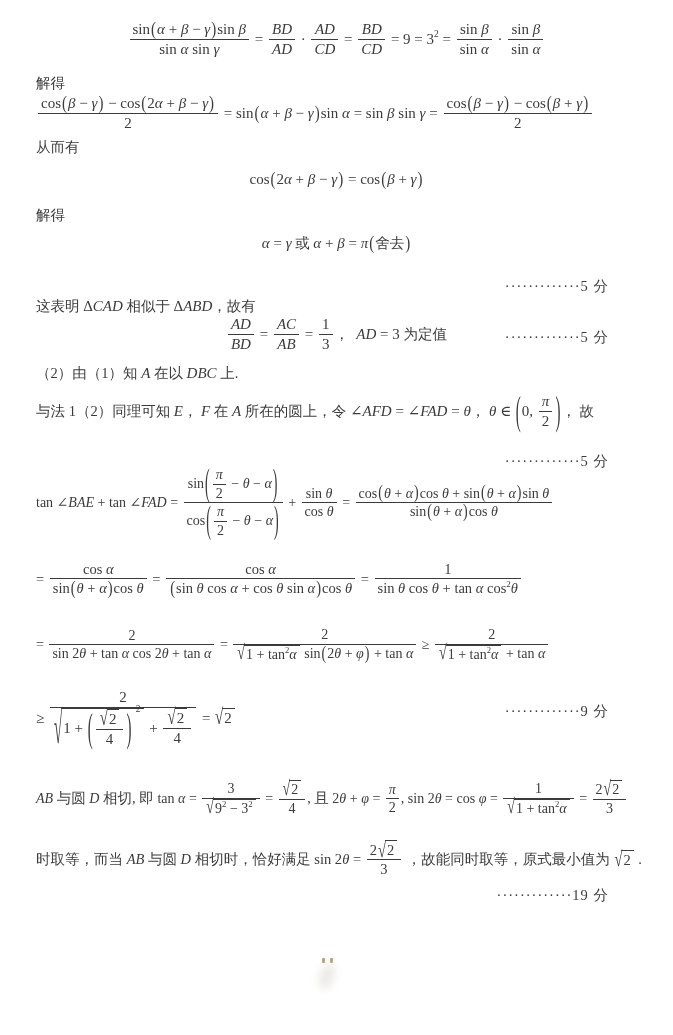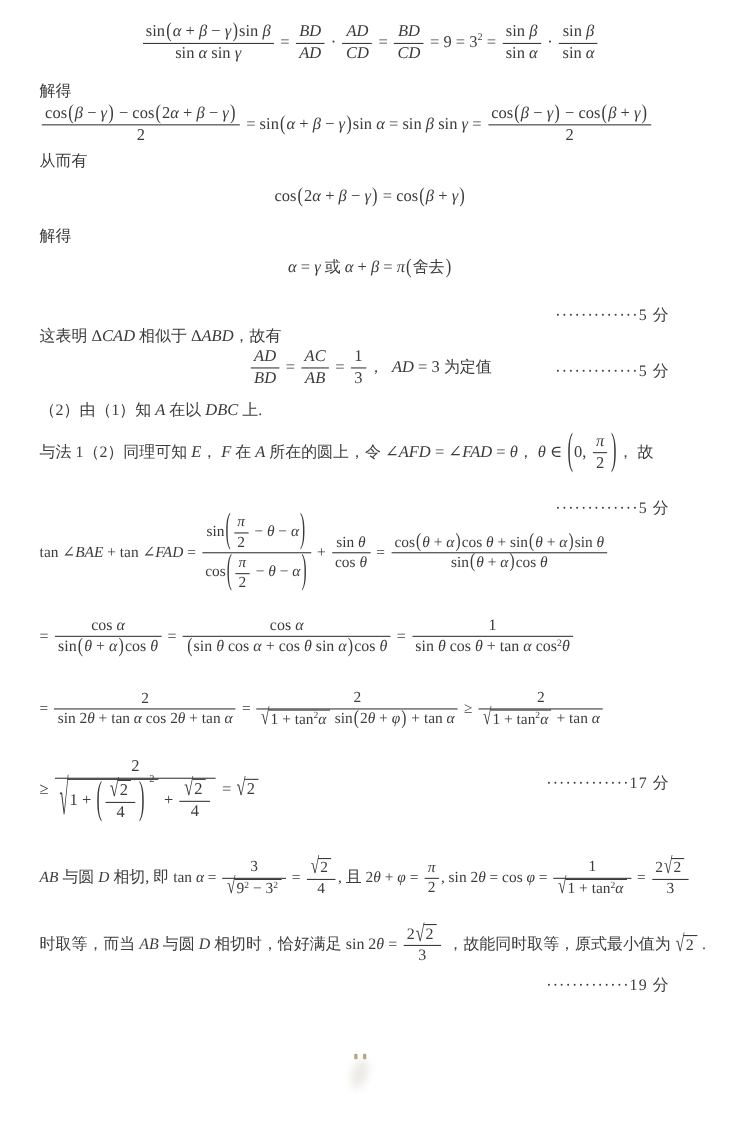--- a/index.html
+++ b/index.html
@@ -50,21 +50,21 @@
 <div class="line left" style="top:297px"><span class="row"><span class="cn">这表明 </span><span class="r">Δ</span><span class="i">CAD</span><span class="cn"> 相似于 </span><span class="r">Δ</span><span class="i">ABD</span><span class="cn">，故有</span></span></div>
 <div class="line center" style="top:315px"><span class="row"><span class="frac"><span class="row num"><span class="i">AD</span></span><span class="row den"><span class="i">BD</span></span></span><span class="r"> = </span><span class="frac"><span class="row num"><span class="i">AC</span></span><span class="row den"><span class="i">AB</span></span></span><span class="r"> = </span><span class="frac"><span class="row num"><span class="r">1</span></span><span class="row den"><span class="r">3</span></span></span><span class="cn">，  </span><span class="i">AD</span><span class="r"> = 3 </span><span class="cn">为定值</span></span></div>
 <div class="mark" style="top:328px">·············5 分</div>
 <div class="line left" style="top:364px"><span class="row"><span class="cn">（2）由（1）知 </span><span class="i">A</span><span class="cn"> 在以 </span><span class="i">D</span><span class="i">BC</span><span class="cn"> 上.</span></span></div>
 <div class="line left" style="top:392px"><span class="row"><span class="cn">与法 1（2）同理可知 </span><span class="i">E</span><span class="cn">， </span><span class="i">F</span><span class="cn"> 在 </span><span class="i">A</span><span class="cn"> 所在的圆上，令 </span><span class="r">∠</span><span class="i">AFD</span><span class="r"> = ∠</span><span class="i">FAD</span><span class="r"> = </span><span class="i">θ</span><span class="cn">， </span><span class="i">θ</span><span class="r"> ∈ </span><span class="grp"><span class="paren" style="transform: scaleY(2.66933);">(</span><span class="row grp-c"><span class="r">0, </span><span class="frac"><span class="row num"><span class="i">π</span></span><span class="row den"><span class="r">2</span></span></span></span><span class="paren" style="transform: scaleY(2.66933);">)</span></span><span class="cn">， 故</span></span></div>
 <div class="mark" style="top:452px">·············5 分</div>
 <div class="line left" style="top:466px;font-size:14px"><span class="row"><span class="r">tan ∠</span><span class="i">BAE</span><span class="r"> + tan ∠</span><span class="i">FAD</span><span class="r"> = </span><span class="frac"><span class="row num"><span class="r">sin</span><span class="grp"><span class="paren" style="transform: scaleY(2.67429);">(</span><span class="row grp-c"><span class="frac"><span class="row num"><span class="i">π</span></span><span class="row den"><span class="r">2</span></span></span><span class="r"> − </span><span class="i">θ</span><span class="r"> − </span><span class="i">α</span></span><span class="paren" style="transform: scaleY(2.67429);">)</span></span></span><span class="row den"><span class="r">cos</span><span class="grp"><span class="paren" style="transform: scaleY(2.67429);">(</span><span class="row grp-c"><span class="frac"><span class="row num"><span class="i">π</span></span><span class="row den"><span class="r">2</span></span></span><span class="r"> − </span><span class="i">θ</span><span class="r"> − </span><span class="i">α</span></span><span class="paren" style="transform: scaleY(2.67429);">)</span></span></span></span><span class="r"> + </span><span class="frac"><span class="row num"><span class="r">sin </span><span class="i">θ</span></span><span class="row den"><span class="r">cos </span><span class="i">θ</span></span></span><span class="r"> = </span><span class="frac"><span class="row num"><span class="r">cos</span><span class="grp"><span class="paren" style="transform: scaleY(1.3);">(</span><span class="row grp-c"><span class="i">θ</span><span class="r"> + </span><span class="i">α</span></span><span class="paren" style="transform: scaleY(1.3);">)</span></span><span class="r">cos </span><span class="i">θ</span><span class="r"> + sin</span><span class="grp"><span class="paren" style="transform: scaleY(1.3);">(</span><span class="row grp-c"><span class="i">θ</span><span class="r"> + </span><span class="i">α</span></span><span class="paren" style="transform: scaleY(1.3);">)</span></span><span class="r">sin </span><span class="i">θ</span></span><span class="row den"><span class="r">sin</span><span class="grp"><span class="paren" style="transform: scaleY(1.3);">(</span><span class="row grp-c"><span class="i">θ</span><span class="r"> + </span><span class="i">α</span></span><span class="paren" style="transform: scaleY(1.3);">)</span></span><span class="r">cos </span><span class="i">θ</span></span></span></span></div>
 <div class="line left" style="top:560px;font-size:14.5px"><span class="row"><span class="r">= </span><span class="frac"><span class="row num"><span class="r">cos </span><span class="i">α</span></span><span class="row den"><span class="r">sin</span><span class="grp"><span class="paren" style="transform: scaleY(1.3);">(</span><span class="row grp-c"><span class="i">θ</span><span class="r"> + </span><span class="i">α</span></span><span class="paren" style="transform: scaleY(1.3);">)</span></span><span class="r">cos </span><span class="i">θ</span></span></span><span class="r"> = </span><span class="frac"><span class="row num"><span class="r">cos </span><span class="i">α</span></span><span class="row den"><span class="grp"><span class="paren" style="transform: scaleY(1.3);">(</span><span class="row grp-c"><span class="r">sin </span><span class="i">θ</span><span class="r"> cos </span><span class="i">α</span><span class="r"> + cos </span><span class="i">θ</span><span class="r"> sin </span><span class="i">α</span></span><span class="paren" style="transform: scaleY(1.3);">)</span></span><span class="r">cos </span><span class="i">θ</span></span></span><span class="r"> = </span><span class="frac"><span class="row num"><span class="r">1</span></span><span class="row den"><span class="r">sin </span><span class="i">θ</span><span class="r"> cos </span><span class="i">θ</span><span class="r"> + tan </span><span class="i">α</span><span class="r"> cos</span><span class="sup">2</span><span class="i">θ</span></span></span></span></div>
 <div class="line left" style="top:626px;font-size:14px"><span class="row"><span class="r">= </span><span class="frac"><span class="row num"><span class="r">2</span></span><span class="row den"><span class="r">sin 2</span><span class="i">θ</span><span class="r"> + tan </span><span class="i">α</span><span class="r"> cos 2</span><span class="i">θ</span><span class="r"> + tan </span><span class="i">α</span></span></span><span class="r"> = </span><span class="frac"><span class="row num"><span class="r">2</span></span><span class="row den"><span class="sqrt"><span class="rad" style="transform: scaleY(1.46825);">√</span><span class="row bod"><span class="r">1 + tan</span><span class="sup">2</span><span class="i">α</span></span></span><span class="r"> sin</span><span class="grp"><span class="paren" style="transform: scaleY(1.3);">(</span><span class="row grp-c"><span class="r">2</span><span class="i">θ</span><span class="r"> + </span><span class="i">φ</span></span><span class="paren" style="transform: scaleY(1.3);">)</span></span><span class="r"> + tan </span><span class="i">α</span></span></span><span class="r"> ≥ </span><span class="frac"><span class="row num"><span class="r">2</span></span><span class="row den"><span class="sqrt"><span class="rad" style="transform: scaleY(1.46825);">√</span><span class="row bod"><span class="r">1 + tan</span><span class="sup">2</span><span class="i">α</span></span></span><span class="r"> + tan </span><span class="i">α</span></span></span></span></div>
 <div class="line left" style="top:688px"><span class="row"><span class="r">≥ </span><span class="frac"><span class="row num"><span class="r">2</span></span><span class="row den"><span class="sqrt"><span class="rad" style="transform: scaleY(3);">√</span><span class="row bod"><span class="r">1 + </span><span class="grp has-exp"><span class="paren" style="transform: scaleY(2.73867);">(</span><span class="row grp-c"><span class="frac"><span class="row num"><span class="sqrt"><span class="rad" style="transform: scaleY(1.46296);">√</span><span class="row bod"><span class="r">2</span></span></span></span><span class="row den"><span class="r">4</span></span></span></span><span class="paren" style="transform: scaleY(2.73867);">)</span><span class="gexp">2</span></span></span></span><span class="r"> + </span><span class="frac"><span class="row num"><span class="sqrt"><span class="rad" style="transform: scaleY(1.46296);">√</span><span class="row bod"><span class="r">2</span></span></span></span><span class="row den"><span class="r">4</span></span></span></span></span><span class="r"> = </span><span class="sqrt"><span class="rad" style="transform: scaleY(1.46296);">√</span><span class="row bod"><span class="r">2</span></span></span></span></div>
-<div class="mark" style="top:702px">·············17 分</div>
+<div class="mark" style="top:702px">·············9 分</div>
 <div class="line left" style="top:780px;font-size:14px"><span class="row"><span class="i">AB</span><span class="cn"> 与圆 </span><span class="i">D</span><span class="cn"> 相切, 即 </span><span class="r">tan </span><span class="i">α</span><span class="r"> = </span><span class="frac"><span class="row num"><span class="r">3</span></span><span class="row den"><span class="sqrt"><span class="rad" style="transform: scaleY(1.46825);">√</span><span class="row bod"><span class="r">9</span><span class="sup">2</span><span class="r"> − 3</span><span class="sup">2</span></span></span></span></span><span class="r"> = </span><span class="frac"><span class="row num"><span class="sqrt"><span class="rad" style="transform: scaleY(1.46825);">√</span><span class="row bod"><span class="r">2</span></span></span></span><span class="row den"><span class="r">4</span></span></span><span class="r">, </span><span class="cn">且 </span><span class="r">2</span><span class="i">θ</span><span class="r"> + </span><span class="i">φ</span><span class="r"> = </span><span class="frac"><span class="row num"><span class="i">π</span></span><span class="row den"><span class="r">2</span></span></span><span class="r">, sin 2</span><span class="i">θ</span><span class="r"> = cos </span><span class="i">φ</span><span class="r"> = </span><span class="frac"><span class="row num"><span class="r">1</span></span><span class="row den"><span class="sqrt"><span class="rad" style="transform: scaleY(1.46825);">√</span><span class="row bod"><span class="r">1 + tan</span><span class="sup">2</span><span class="i">α</span></span></span></span></span><span class="r"> = </span><span class="frac"><span class="row num"><span class="r">2</span><span class="sqrt"><span class="rad" style="transform: scaleY(1.46825);">√</span><span class="row bod"><span class="r">2</span></span></span></span><span class="row den"><span class="r">3</span></span></span></span></div>
 <div class="line left" style="top:840px;font-size:14.5px"><span class="row"><span class="cn">时取等，而当 </span><span class="i">AB</span><span class="cn"> 与圆 </span><span class="i">D</span><span class="cn"> 相切时，恰好满足 </span><span class="r">sin 2</span><span class="i">θ</span><span class="r"> = </span><span class="frac"><span class="row num"><span class="r">2</span><span class="sqrt"><span class="rad" style="transform: scaleY(1.46552);">√</span><span class="row bod"><span class="r">2</span></span></span></span><span class="row den"><span class="r">3</span></span></span><span class="cn"> ，故能同时取等，原式最小值为 </span><span class="sqrt"><span class="rad" style="transform: scaleY(1.46552);">√</span><span class="row bod"><span class="r">2</span></span></span><span class="r"> .</span></span></div>
 <div class="mark" style="top:886px">·············19 分</div>
 
 <div class="artifact">
   <span class="d1"></span>
     <span class="d2"></span>
     <span class="smear"></span>
 </div>
 

